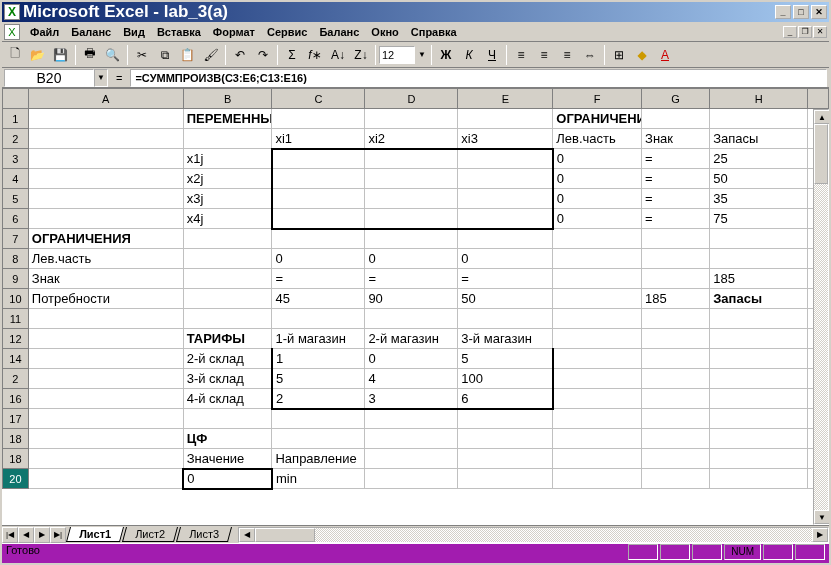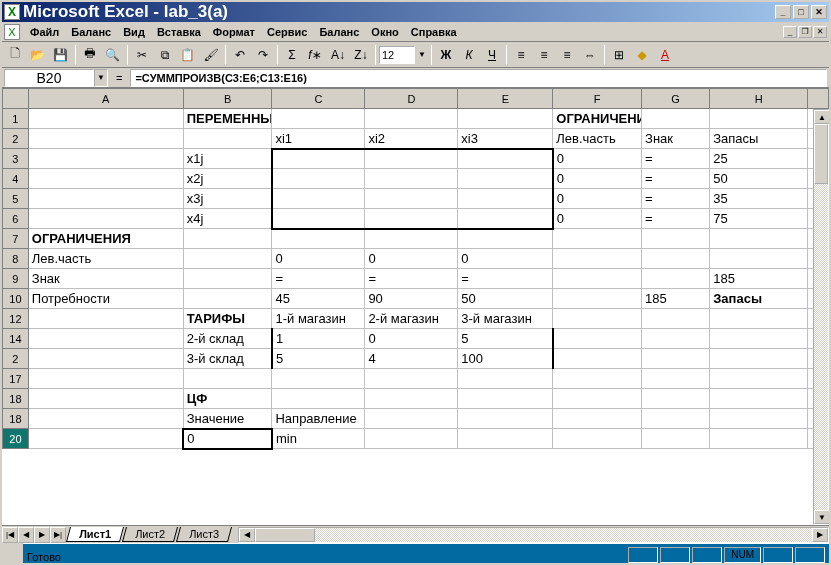--- a/index.html
+++ b/index.html
@@ -42,21 +42,21 @@
 .sheet-tab { padding: 1px 10px; background: #fff; border: 1px solid #000; border-top: none; font-size: 11px; cursor: pointer; transform: skewX(-15deg); margin-left: 2px; }
 .sheet-tab.active { background: #fff; font-weight: bold; }
 .sheet-tab.inactive { background: #d4d0c8; font-weight: normal; }
 .sheet-tab span { display: inline-block; transform: skewX(15deg); }
 .hscroll { flex: 1; height: 16px; background: #d4d0c8; border: 1px inset #fff; display: flex; margin-left: 8px; }
 .scroll-btn { width: 16px; height: 14px; background: #d4d0c8; border: 1px outset #fff; font-size: 8px; display: flex; align-items: center; justify-content: center; cursor: pointer; }
 .scroll-thumb { width: 60px; background: #d4d0c8; border: 1px outset #fff; }
 .scroll-track { flex: 1; background: repeating-conic-gradient(#d4d0c8 0 25%, #fff 0 50%) 0 0/2px 2px; }
 .vscroll { position: absolute; right: 0; top: 21px; bottom: 0; width: 16px; background: #d4d0c8; border: 1px inset #fff; display: flex; flex-direction: column; }
 .vscroll .scroll-thumb { height: 60px; width: auto; }
-.statusbar { height: 20px; background: #0369a1; border-top: 1px solid #fff; display: flex; align-items: flex-end; padding: 0 4px; font-size: 11px; margin-left: 21px; }
+.statusbar { height: 20px; background: #a21caf; border-top: 1px solid #fff; display: flex; align-items: flex-start; padding: 0 4px; font-size: 11px; }
 .status-cell { border: 1px inset #fff; padding: 1px 6px; margin-left: 2px; min-width: 30px; height: 16px; font-size: 10px; }
 .selected-cell { border: 2px solid #000 !important; position: relative; }
 </style>
 </head>
 <body>
 
 <div class="window">
 
   <div class="titlebar">
     <span class="titlebar-icon">X</span>
@@ -275,20 +275,32 @@
               <td></td>
               <td class="right">45</td>
               <td class="right">90</td>
               <td class="right">50</td>
               <td></td>
               <td class="right">185</td>
               <td class="bold">Запасы</td>
               <td></td>
             </tr>
         <tr>
+              <th>11</th>
+              <td></td>
+              <td></td>
+              <td></td>
+              <td></td>
+              <td></td>
+              <td></td>
+              <td></td>
+              <td></td>
+              <td></td>
+            </tr>
+        <tr>
               <th>12</th>
               <td></td>
               <td class="bold">ТАРИФЫ</td>
               <td>1-й магазин</td>
               <td>2-й магазин</td>
               <td>3-й магазин</td>
               <td></td>
               <td></td>
               <td></td>
               <td></td>
@@ -305,20 +317,32 @@
               <td></td>
               <td></td>
             </tr>
         <tr>
               <th>2</th>
               <td></td>
               <td>3-й склад</td>
               <td class="right box-mid-l">5</td>
               <td class="right box-mid">4</td>
               <td class="right box-mid-r">100</td>
+              <td></td>
+              <td></td>
+              <td></td>
+              <td></td>
+            </tr>
+        <tr>
+              <th>16</th>
+              <td></td>
+              <td>4-й склад</td>
+              <td class="right box-bl box-mid-l">2</td>
+              <td class="right box-b box-mid">3</td>
+              <td class="right box-br box-mid-r">6</td>
               <td></td>
               <td></td>
               <td></td>
               <td></td>
             </tr>
         <tr>
               <th>17</th>
               <td></td>
               <td></td>
               <td></td>

